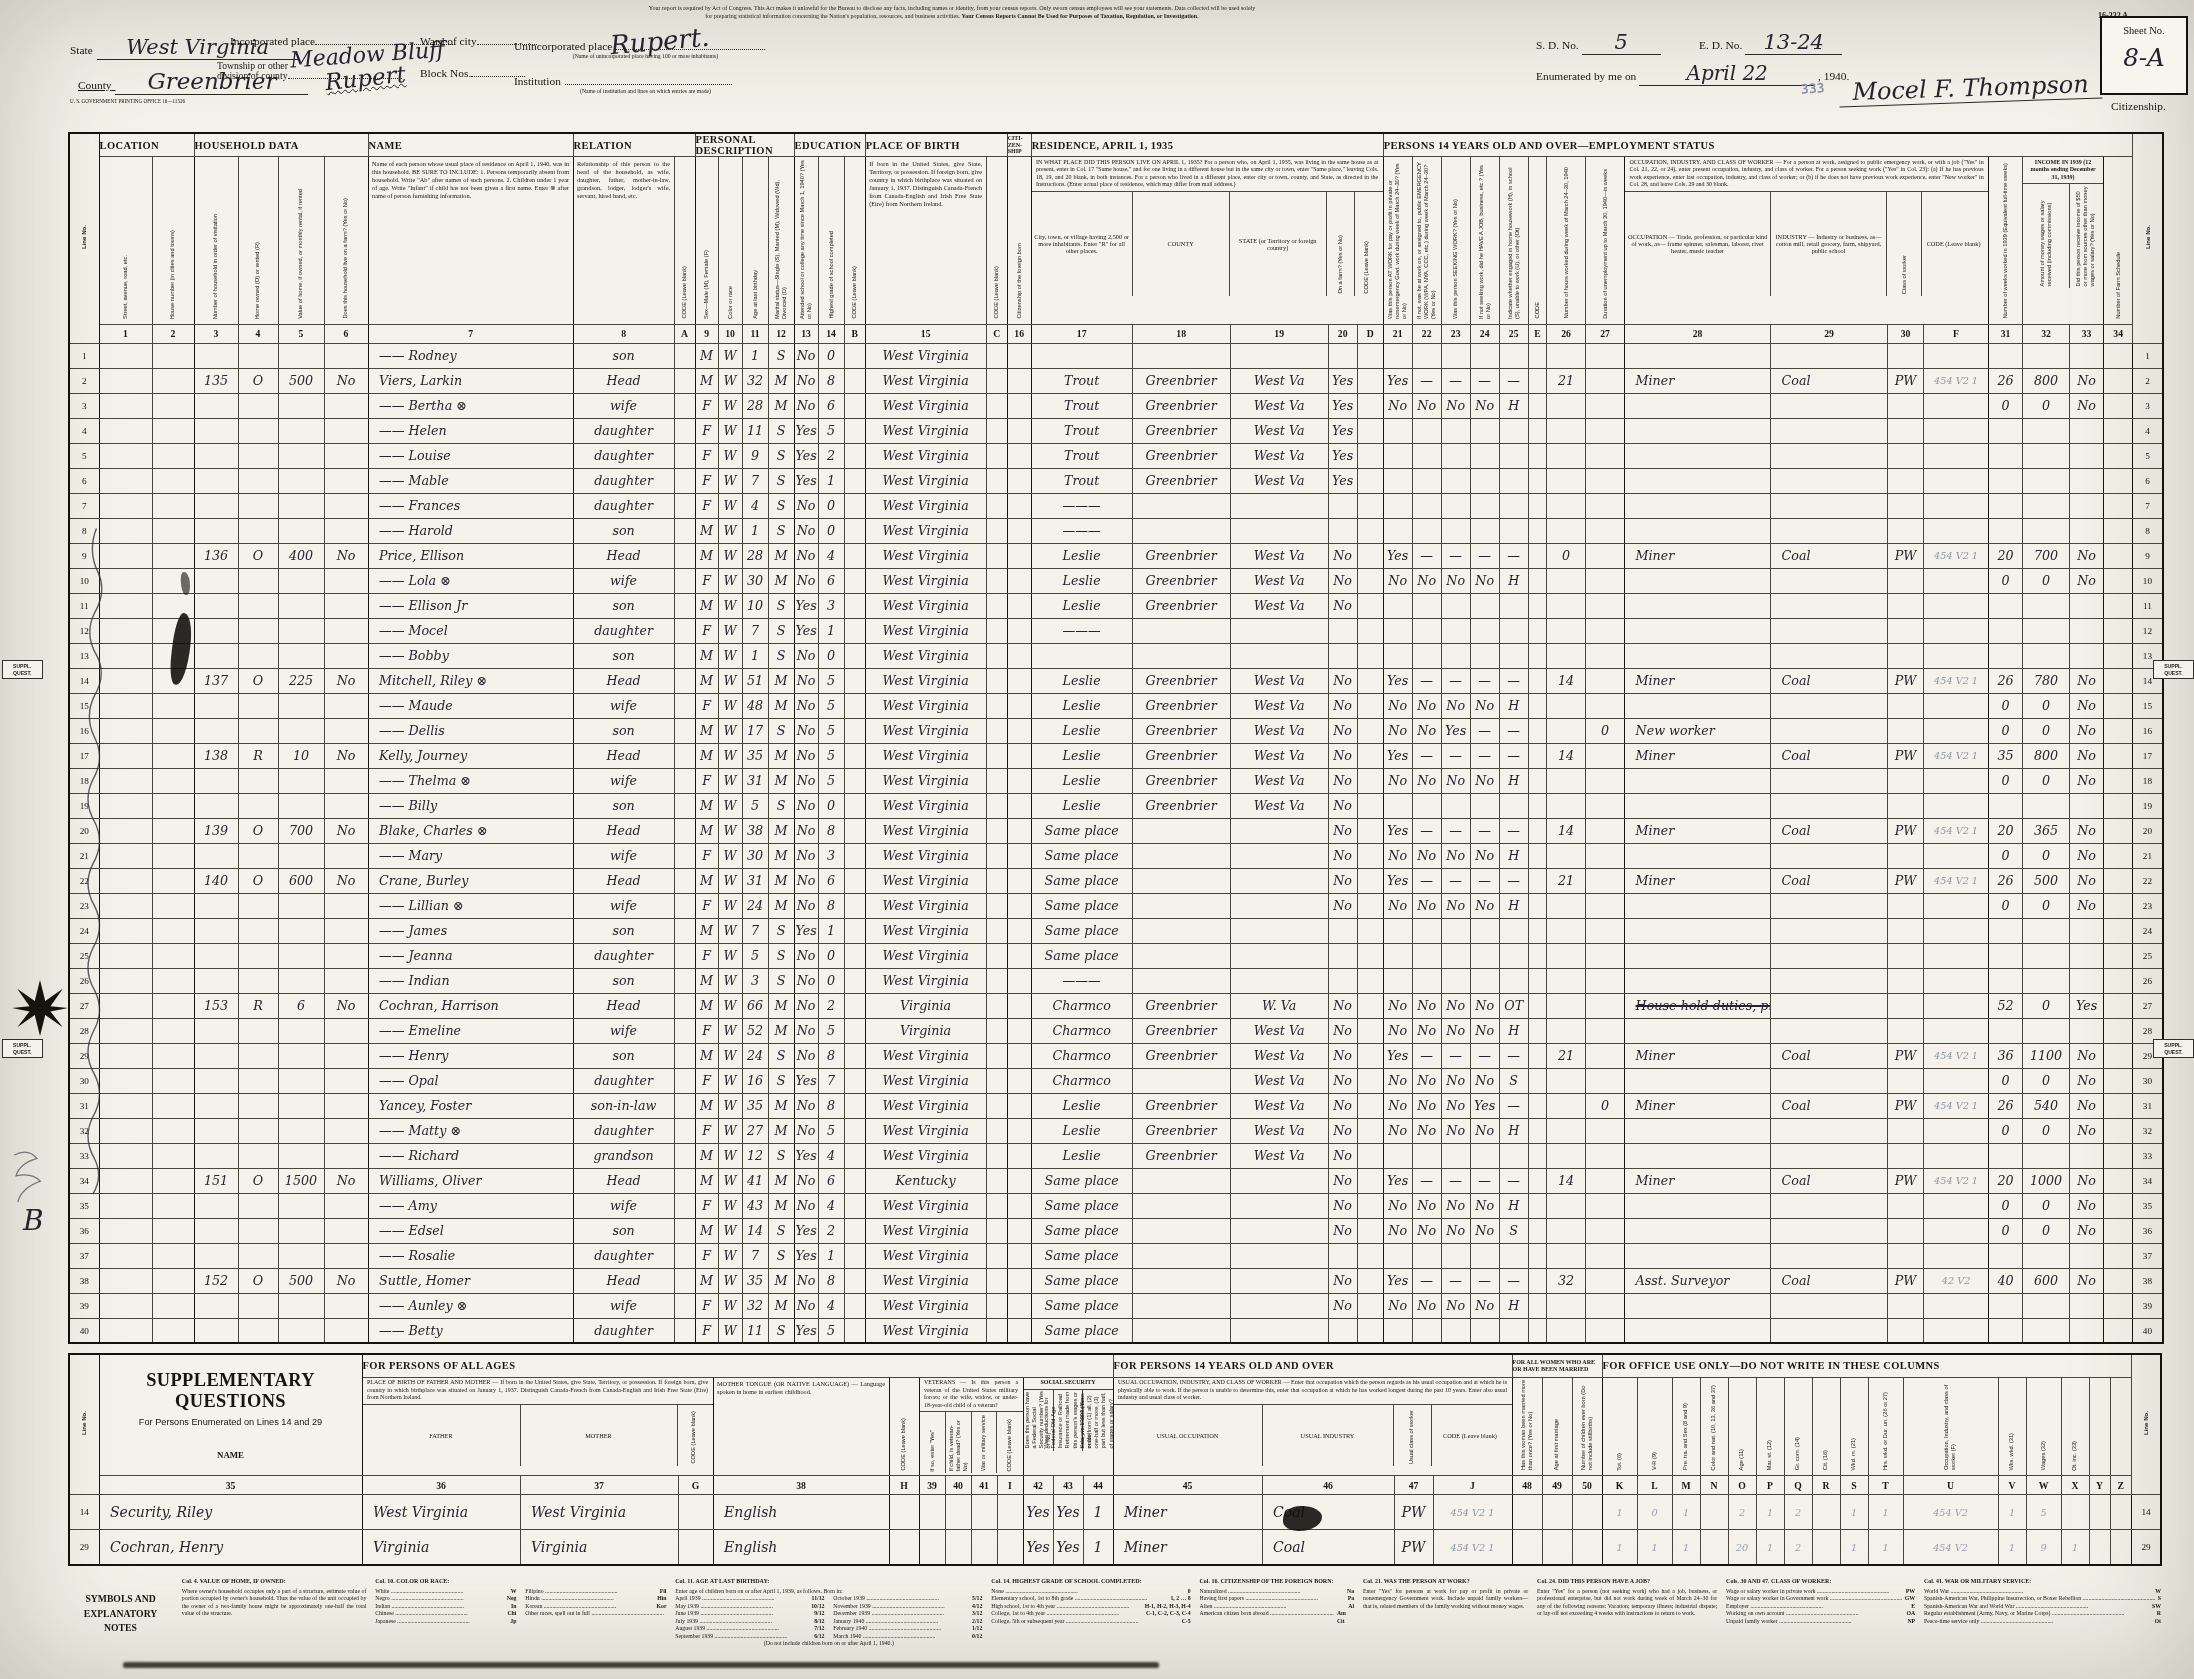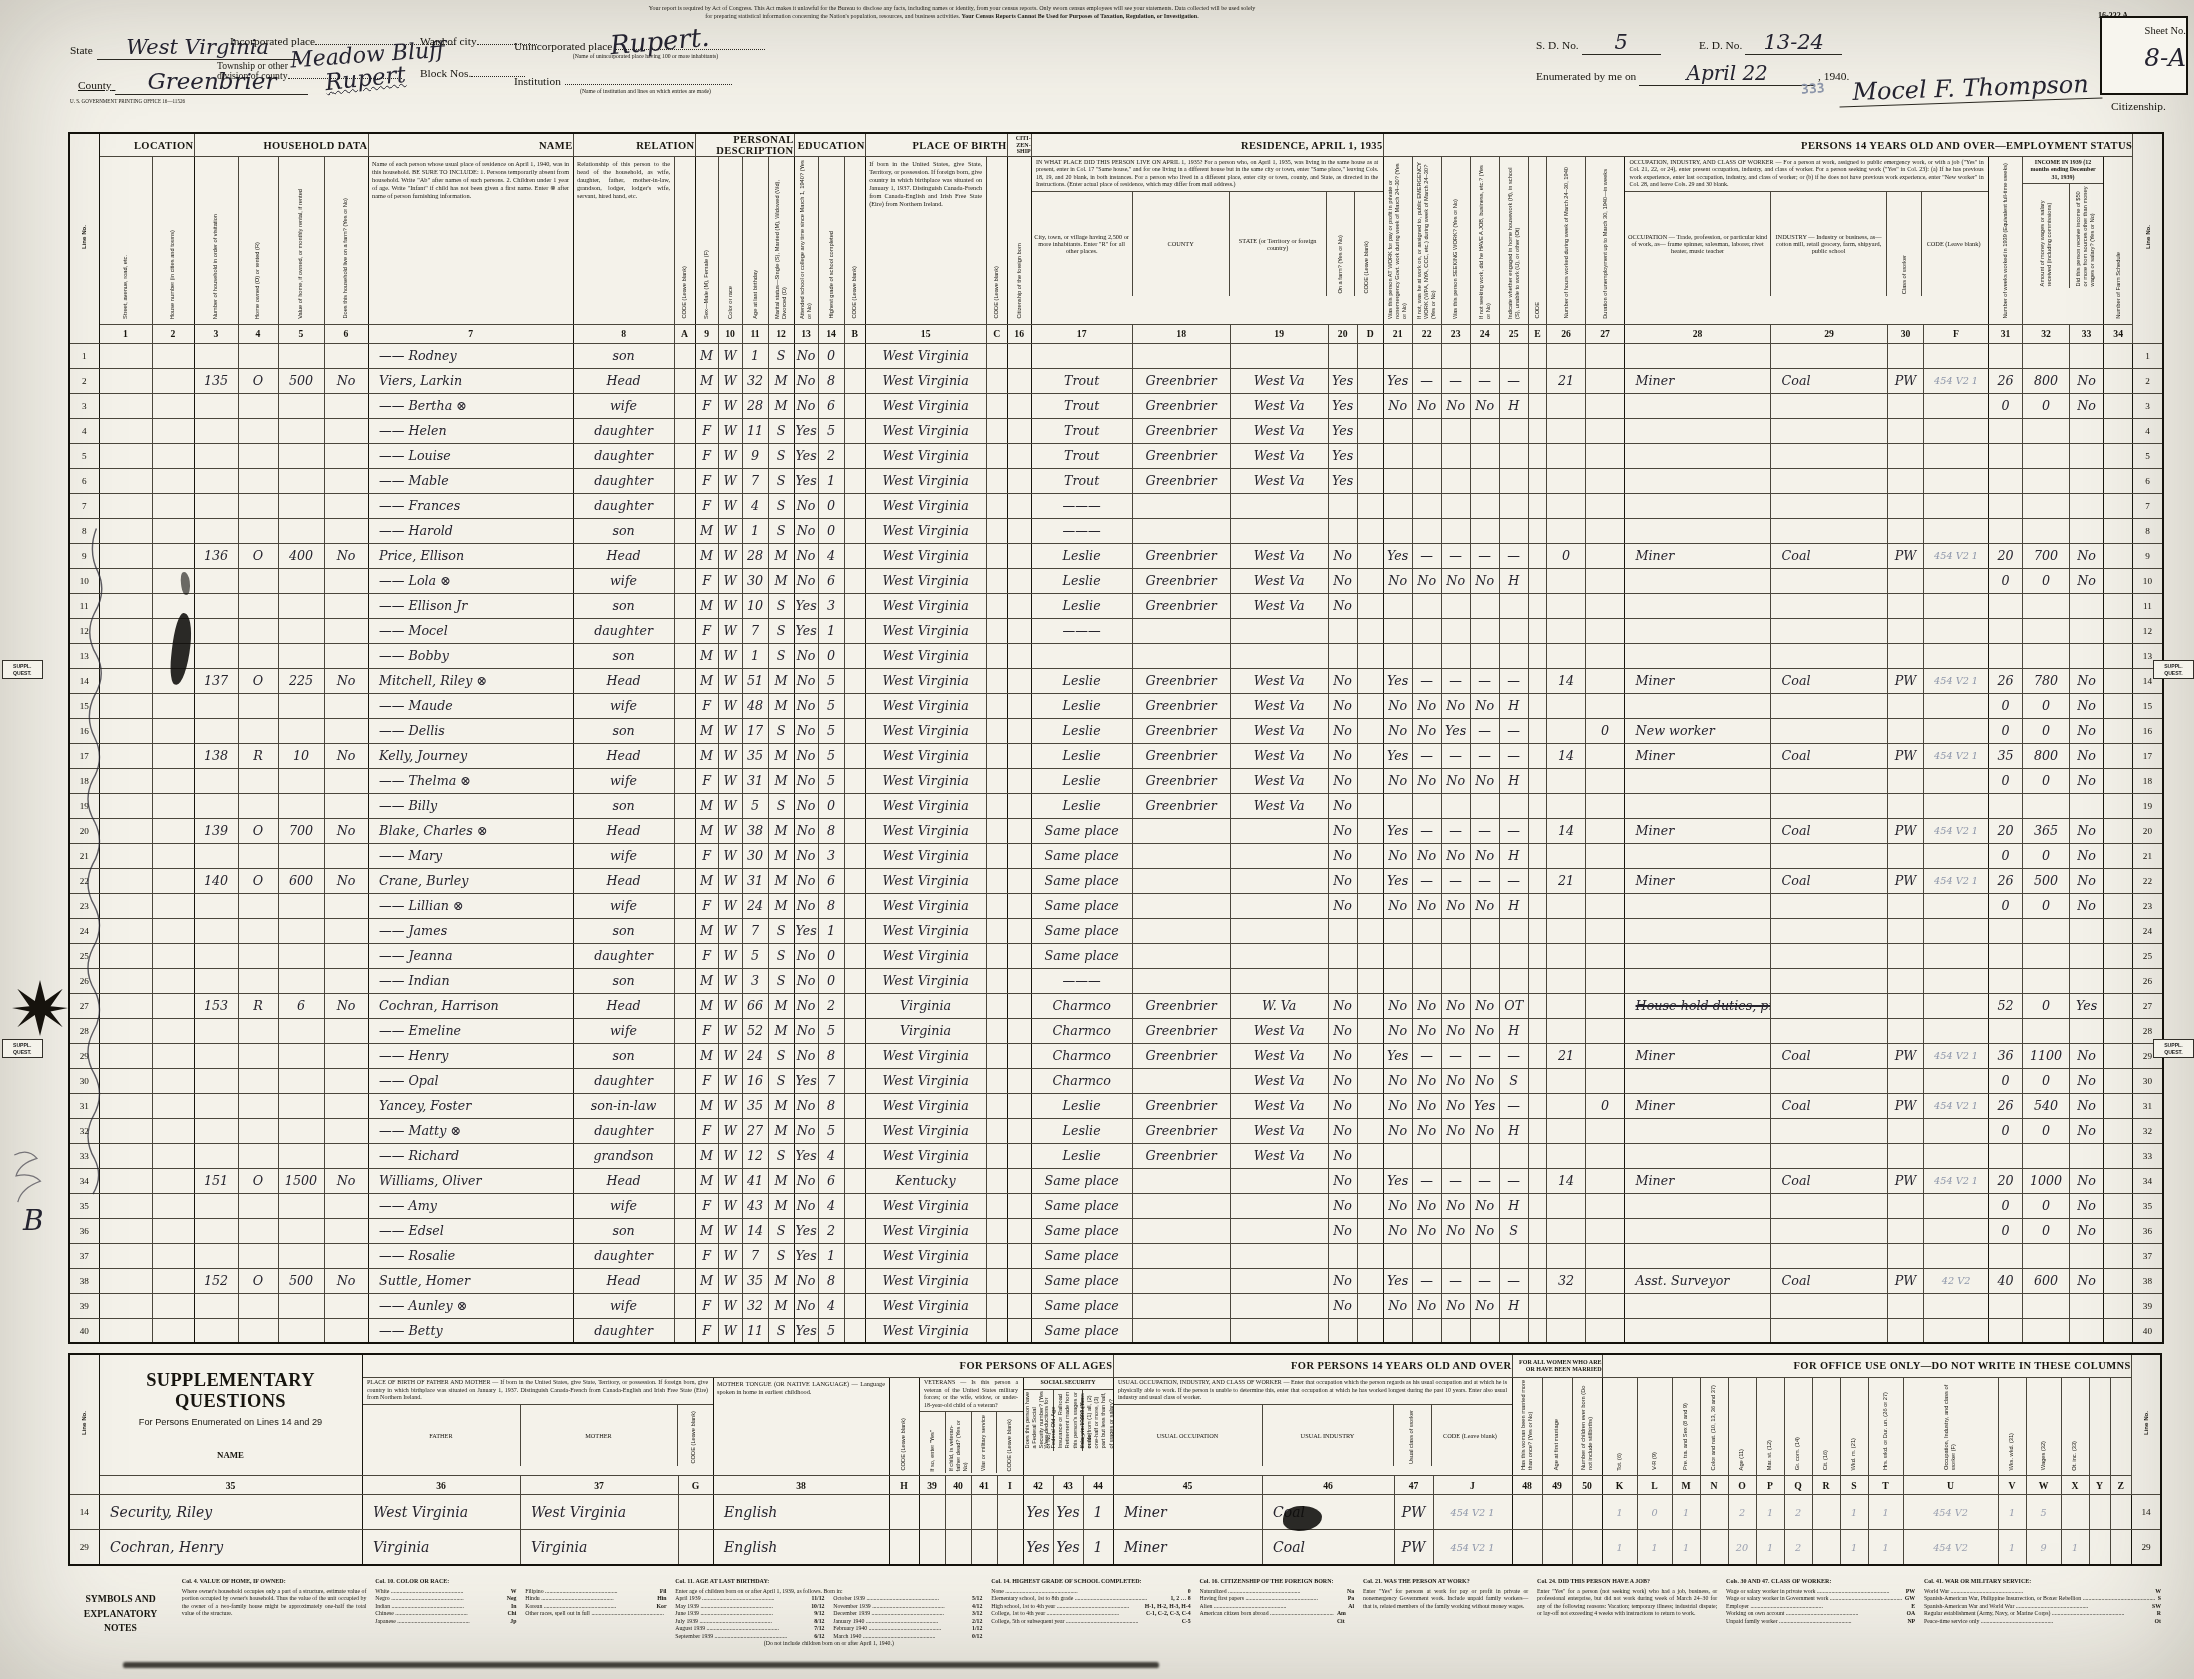--- a/index.html
+++ b/index.html
@@ -9,28 +9,28 @@
   .abs{position:absolute;}
   
   .lbl{font-family:"Liberation Serif",serif;font-size:11.4px;}
   .lbl2{font-family:"Liberation Serif",serif;font-size:9.7px;line-height:1.05;}
   .cap{font-family:"Liberation Serif",serif;font-size:5.7px;text-align:center;}
   .hw{font-family:"DejaVu Serif",serif;font-style:italic;color:#242330;}
   .uline{border-bottom:1.3px solid #2a2821;}
   .dline{border-bottom:1.3px dotted #2a2821;}
   .warn{font-family:"Liberation Serif",serif;font-size:6px;text-align:center;line-height:1.25;color:#1c1a14;}
   .deptl{font-family:"Liberation Serif",serif;font-weight:bold;text-align:center;}
-  .sheetbox{border:2.2px solid #14120c;text-align:right;background:#f7f5ee;}
+  .sheetbox{border:2.2px solid #14120c;text-align:center;background:#f7f5ee;}
   .stamp,.stamp td{color:#8d96aa;}
   
   table{border-collapse:collapse;table-layout:fixed;}
   #main,#supp{position:absolute;border:2.2px solid #14120c;}
   th,td{border:0.9px solid #4a463c;padding:0;overflow:hidden;font-weight:normal;box-sizing:border-box;}
   .hvr{border-right:1.8px solid #17150d !important;}
-  .b1{font-family:"Liberation Serif",serif;font-weight:bold;font-size:10.5px;letter-spacing:0.4px;height:23px;text-align:right;}
+  .b1{font-family:"Liberation Serif",serif;font-weight:bold;font-size:10.5px;letter-spacing:0.4px;height:23px;text-align:left;}
   .b1s{font-size:6px;letter-spacing:0;line-height:1.1;}
   tr.b2r{height:167px;} tr.b2rs{height:98px;}
   .b2{vertical-align:bottom;text-align:center;}
   .vt{writing-mode:vertical-rl;transform:rotate(180deg);display:inline-block;
       font-size:5.7px;line-height:1.25;text-align:left;max-height:160px;margin:1.8px 0;}
   .vts{max-height:91px;}
   .hz{font-family:"Liberation Serif",serif;font-size:6.3px;line-height:1.3;text-align:justify;padding:2.6px 3.5px;vertical-align:top;}
   .sttl{font-family:"Liberation Serif",serif;font-size:6px;line-height:1.25;text-align:justify;padding:1.8px 4.4px;border-bottom:0.9px solid #4a463c;}
   .sttlc{text-align:center;font-weight:bold;}
   .strow{display:flex;align-items:stretch;}

